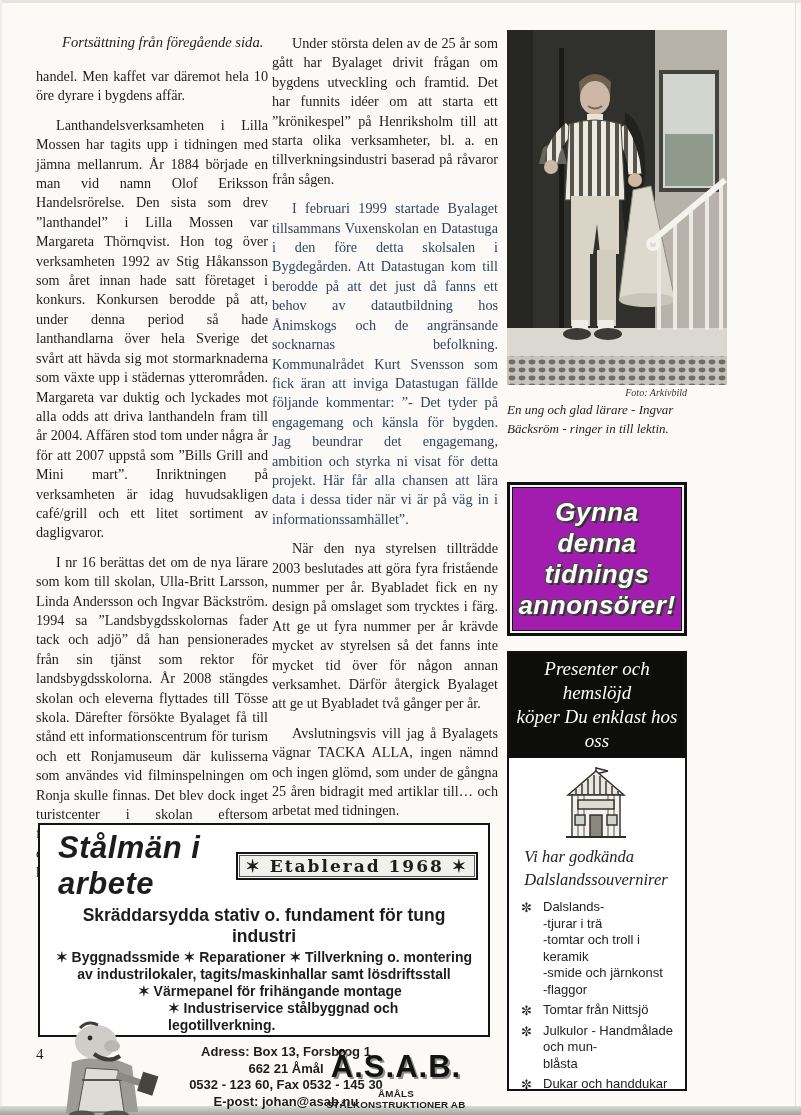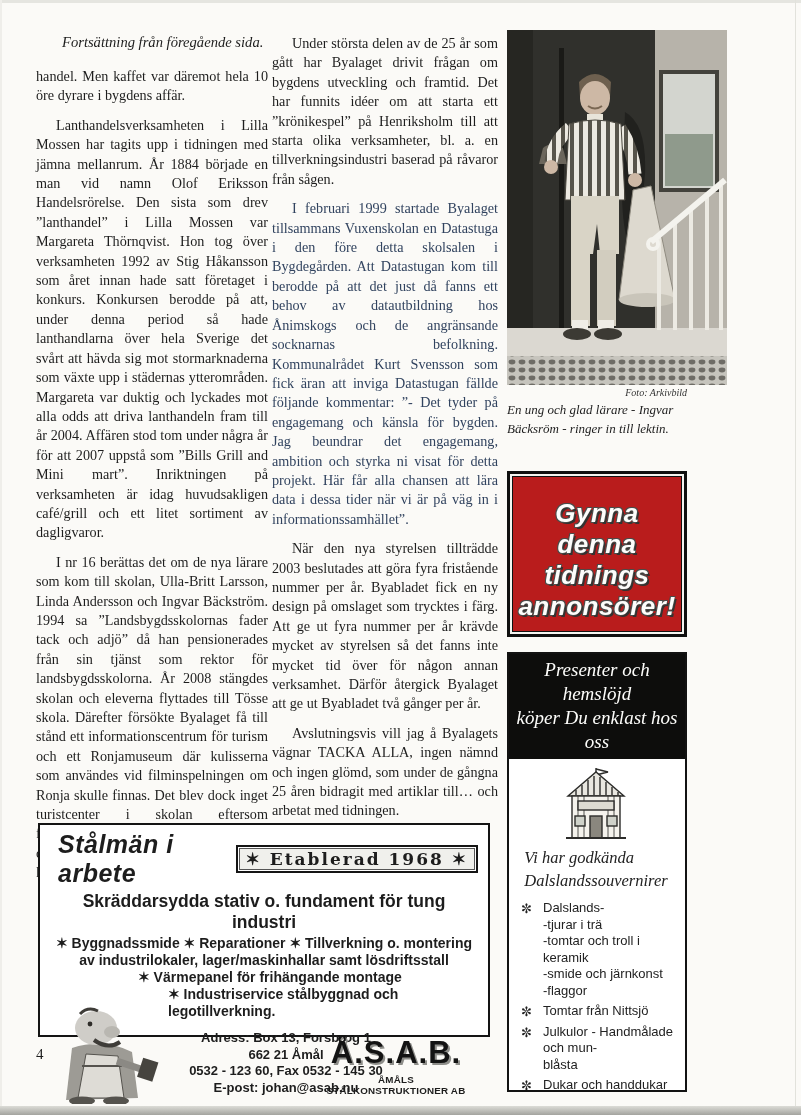--- a/index.html
+++ b/index.html
@@ -25,23 +25,23 @@
   }
   .body-p.no-indent{text-indent:0;}
   .tinted{color:#31435f;}
   .signature{font-style:italic;font-size:15px;text-align:right;margin:14px 12px 0 0;}
 
   .photo-wrap{width:220px;height:355px;line-height:0;background:#30302c;}
   .photo-credit{font-style:italic;font-size:10px;text-align:right;margin-top:2px;color:#333;}
   .photo-caption{font-style:italic;font-size:13px;line-height:19px;margin:2px 0 0 0;text-align:left;}
 
   .gynna-box{
-    margin-top:33px;border:3px solid #101010;background:#b91c1c;
+    margin-top:44px;border:3px solid #101010;background:#a21caf;
     box-shadow:inset 0 0 0 2px #f4f4f0, inset 0 0 0 3px #101010;
-    padding:24px 4px 12px 4px;text-align:center;
+    padding:12px 4px 12px 4px;text-align:center;
   }
   .gynna-line{
     font-family:"Liberation Sans", sans-serif;font-weight:bold;font-style:italic;
     font-size:26px;line-height:31px;color:#fdfdfb;letter-spacing:0.5px;
     text-shadow:-1px -1px 0 #4c4c4a, 1px -1px 0 #4c4c4a, -1px 1px 0 #4c4c4a, 2px 2px 0 #333331;
   }
 
   .frojds-box{margin-top:15px;border:2px solid #121212;background:#fff;height:436px;overflow:hidden;}
   .frojds-header{background:#0d0d0c;color:#fdfdfb;text-align:center;padding:4px 0 5px 0;}
   .frojds-header div{font-weight:normal;font-style:italic;font-size:19px;line-height:24px;}
@@ -58,21 +58,21 @@
     margin:6px 8px 0 8px;color:#222;
   }
   .frojds-welcome{font-family:"Liberation Sans", sans-serif;font-weight:bold;font-size:21px;text-align:center;margin-top:8px;}
 
   .asab-box{
     position:absolute;left:38px;top:823px;width:452px;height:214px;
     border:2px solid #141414;background:#fff;box-sizing:border-box;
     font-family:"Liberation Sans", sans-serif;padding:5px 10px 0 10px;
   }
   .asab-titlerow{display:flex;align-items:center;gap:12px;padding-left:8px;}
-  .asab-title{font-weight:bold;font-style:italic;font-size:25px;letter-spacing:0.5px;}
+  .asab-title{font-weight:bold;font-style:italic;font-size:31px;letter-spacing:0.5px;}
   .asab-badge{
     font-family:"DejaVu Serif", serif;font-weight:bold;font-size:17px;letter-spacing:2px;
     border:2px solid #151515;box-shadow:0 0 0 1px #fff inset, 0 0 0 2px #555 inset;
     background:#f0f0ec;padding:2px 8px;white-space:nowrap;
   }
   .asab-headline{font-weight:bold;font-size:17.5px;text-align:center;margin-top:3px;}
   .asab-services{font-weight:bold;font-size:14px;line-height:17px;margin-top:2px;position:relative;z-index:2;}
   .asab-services .svc-c{text-align:center;}
   .asab-services .svc-i1{padding-left:88px;}
   .asab-services .svc-i2{padding-left:118px;}
@@ -245,21 +245,21 @@
   </div>
 
   <div class="asab-box">
     <div class="asab-titlerow">
       <span class="asab-title">Stålmän i arbete</span>
       <span class="asab-badge">✶ Etablerad 1968 ✶</span>
     </div>
     <div class="asab-headline">Skräddarsydda stativ o. fundament för tung industri</div>
     <div class="asab-services">
       <div class="svc-c">✶ Byggnadssmide ✶ Reparationer ✶ Tillverkning o. montering</div>
-      <div class="svc-c">av industrilokaler, lager/maskinhallar samt lösdriftsstall</div>
+      <div class="svc-c">av industrilokaler, tagits/maskinhallar samt lösdriftsstall</div>
       <div class="svc-i1">✶ Värmepanel för frihängande montage</div>
       <div class="svc-i2">✶ Industriservice stålbyggnad och legotillverkning.</div>
     </div>
     <div class="asab-bottom">
       <span class="blacksmith">
         <svg width="114" height="100" viewBox="0 0 114 100" xmlns="http://www.w3.org/2000/svg">
           <path d="M20 44 Q52 34 80 48 L86 94 L14 96 Z" fill="#9d9b95"></path>
           <path d="M34 50 L66 52 L72 94 L26 94 Z" fill="#dedcd6" stroke="#55534e" stroke-width="1"></path>
           <path d="M30 62 H70" stroke="#55534e" stroke-width="2"></path>
           <g transform="rotate(18 78 62)">

